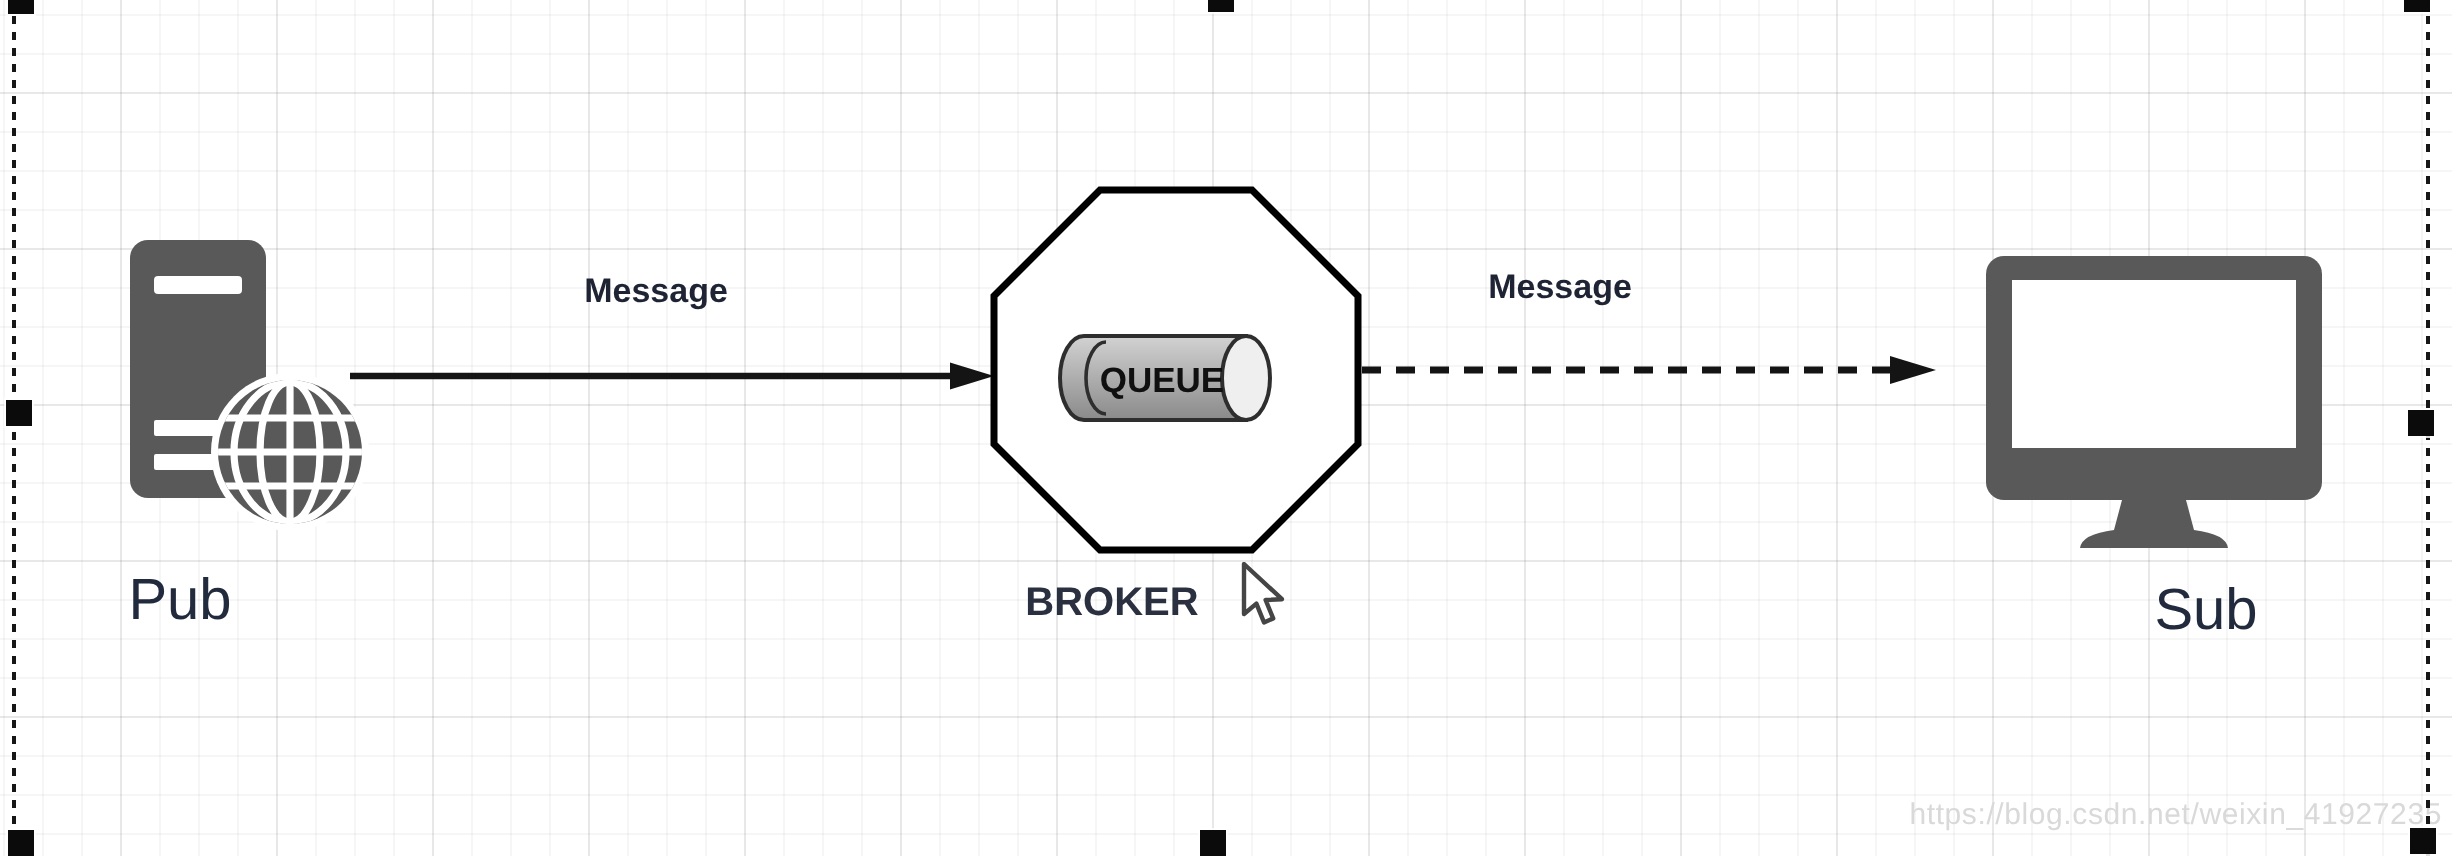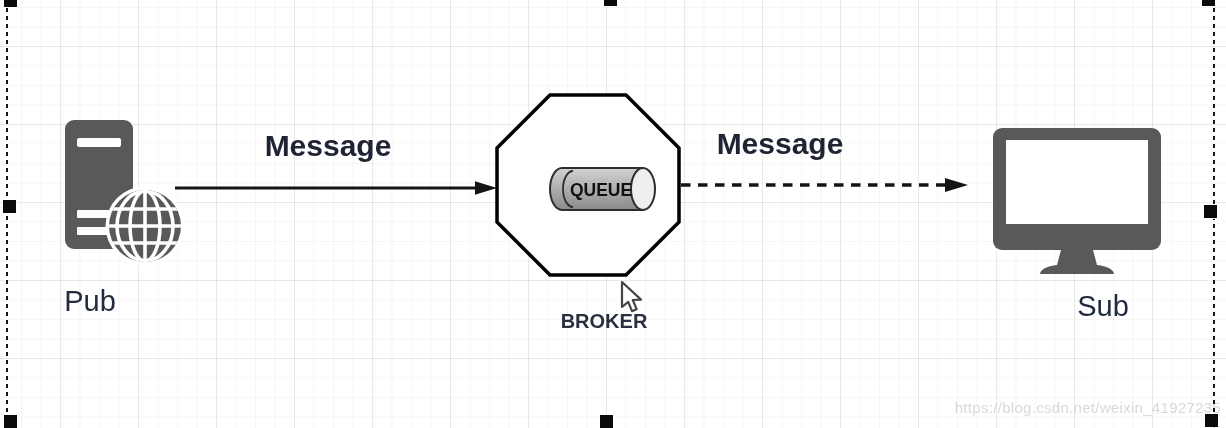--- a/index.html
+++ b/index.html
@@ -35,21 +35,21 @@
     box-shadow: 0 0 0 1px rgba(255,255,255,0.85);
   }
 
   
   .node-label {
     position: absolute; transform: translate(-50%, -50%);
     color: #222b3d; font-size: 29px; white-space: nowrap;
   }
   .edge-label {
     position: absolute; transform: translate(-50%, -50%);
-    color: #1e2433; font-size: 30px; font-weight: bold; white-space: nowrap;
+    color: #1e2433; font-size: 17px; font-weight: bold; white-space: nowrap;
   }
   .broker-label {
     position: absolute; transform: translate(-50%, -50%);
     color: #2a3040; font-size: 20px; font-weight: bold; white-space: nowrap;
   }
 
   .watermark {
     position: absolute; top: 399px; left: 0; width: 1221px;
     text-align: right;
     color: #d9d9d9; font-size: 15px; letter-spacing: 0.3px;
@@ -92,36 +92,36 @@
       <polygon points="301,5.2 323,12 301,18.8" fill="#141414"></polygon>
     </svg>
   </div>
   <div class="edge-label" style="left:328px; top:146px;">Message</div>
 
   <div class="abs" style="left:495px; top:93px; width:186px; height:184px;">
     <svg width="186" height="184" viewBox="0 0 186 184">
       <polygon points="55,2 131,2 184,55 184,129 131,182 55,182 2,129 2,55" fill="#ffffff" stroke="#000000" stroke-width="3.5" stroke-linejoin="miter"></polygon>
     </svg>
   </div>
-  <div class="abs" style="left:547px; top:166px; width:114px; height:46px;">
+  <div class="abs" style="left:527px; top:166px; width:114px; height:46px;">
     <svg width="114" height="46" viewBox="0 0 114 46">
       <defs>
         <linearGradient id="cylGrad" x1="0" y1="0" x2="0" y2="1">
           <stop offset="0" stop-color="#d2d2d2"></stop>
           <stop offset="0.4" stop-color="#b5b5b5"></stop>
           <stop offset="1" stop-color="#8a8a8a"></stop>
         </linearGradient>
       </defs>
       <path d="M 15 2 L 96 2 L 96 44 L 15 44 A 12 21 0 0 1 15 2 Z" fill="url(#cylGrad)" stroke="#2e2e2e" stroke-width="2"></path>
       <path d="M 26 5 A 10 18 0 0 0 26 41" fill="none" stroke="#2e2e2e" stroke-width="1.8"></path>
       <ellipse cx="96" cy="23" rx="12" ry="21" fill="#efefef" stroke="#2e2e2e" stroke-width="2"></ellipse>
       <text x="54" y="30" text-anchor="middle" font-family="Liberation Sans, sans-serif" font-size="17.5" font-weight="bold" fill="#101010">QUEUE</text>
     </svg>
   </div>
-  <div class="broker-label" style="left:604px; top:302px;margin-top:19px;">BROKER</div>
+  <div class="broker-label" style="left:556px; top:302px;">BROKER</div>
 
   <div class="abs" style="left:680px; top:172px; width:292px; height:26px;">
     <svg width="292" height="26" viewBox="0 0 292 26">
       <line x1="1" y1="13" x2="266" y2="13" stroke="#141414" stroke-width="3.4" stroke-dasharray="9.5,7.5"></line>
       <polygon points="265,6 288,13 265,20" fill="#141414"></polygon>
     </svg>
   </div>
   <div class="edge-label" style="left:780px; top:144px;">Message</div>
 
   <div class="abs" style="left:991px; top:126px; width:174px; height:152px;">

